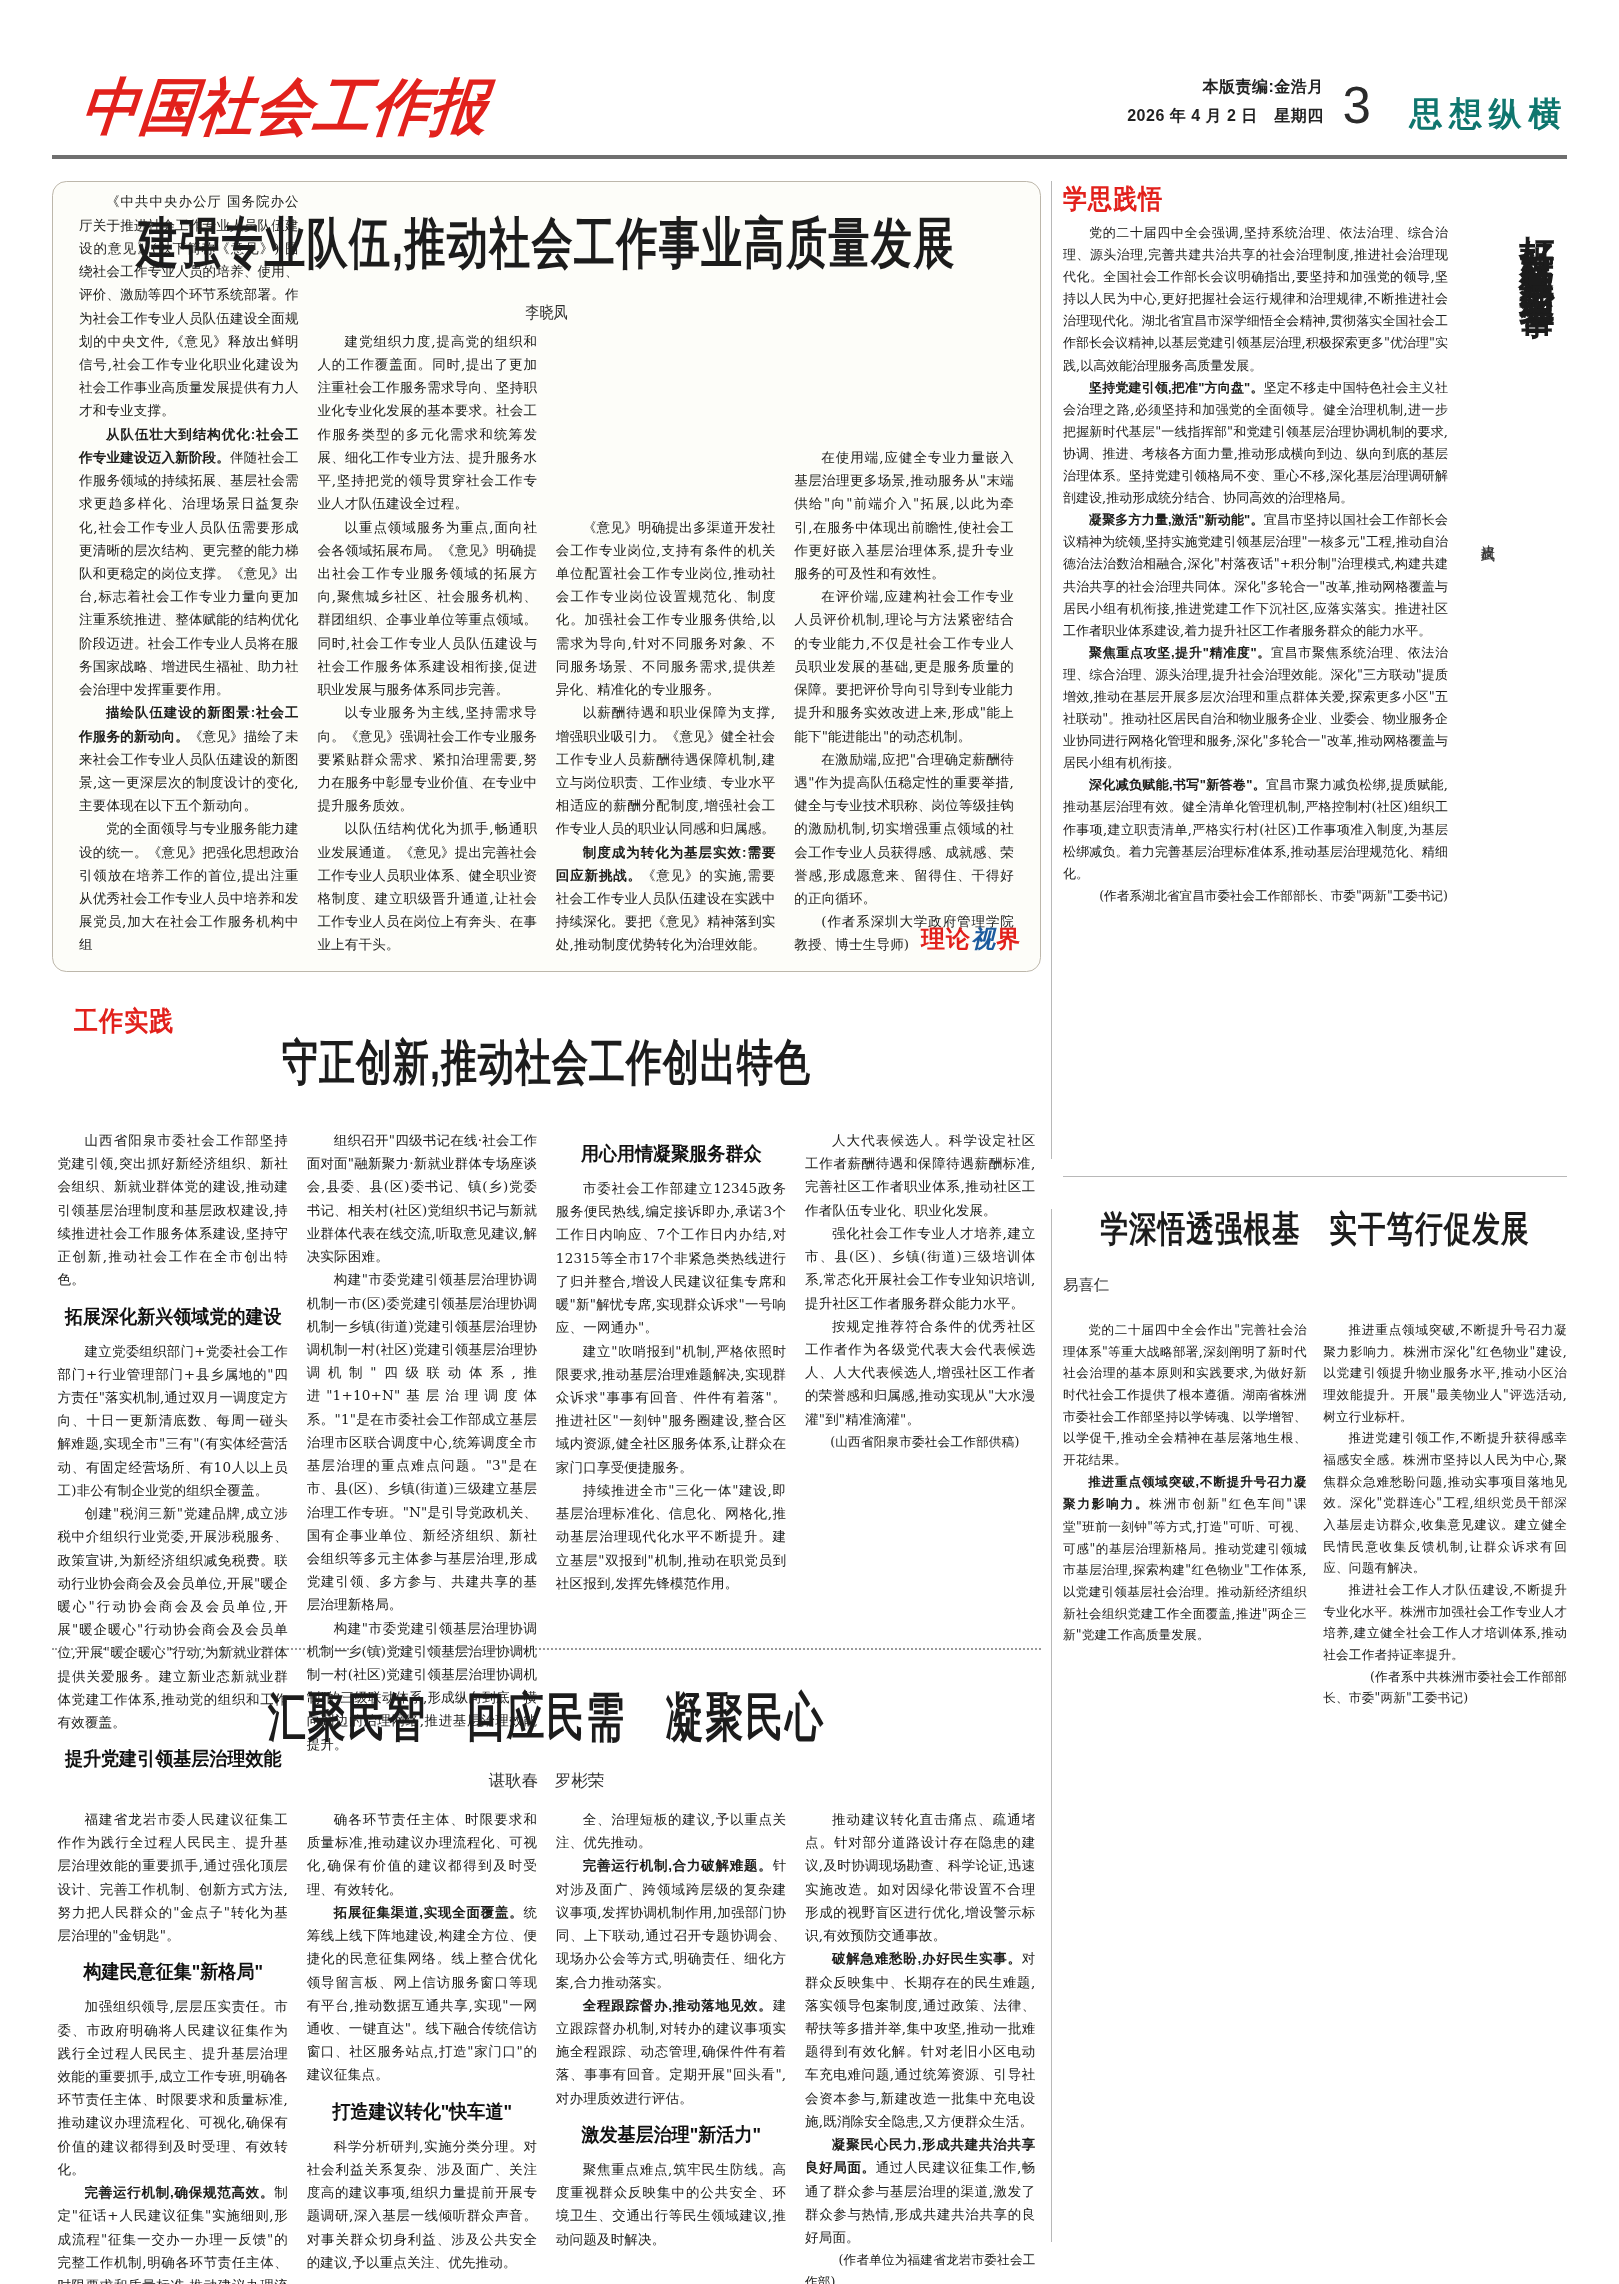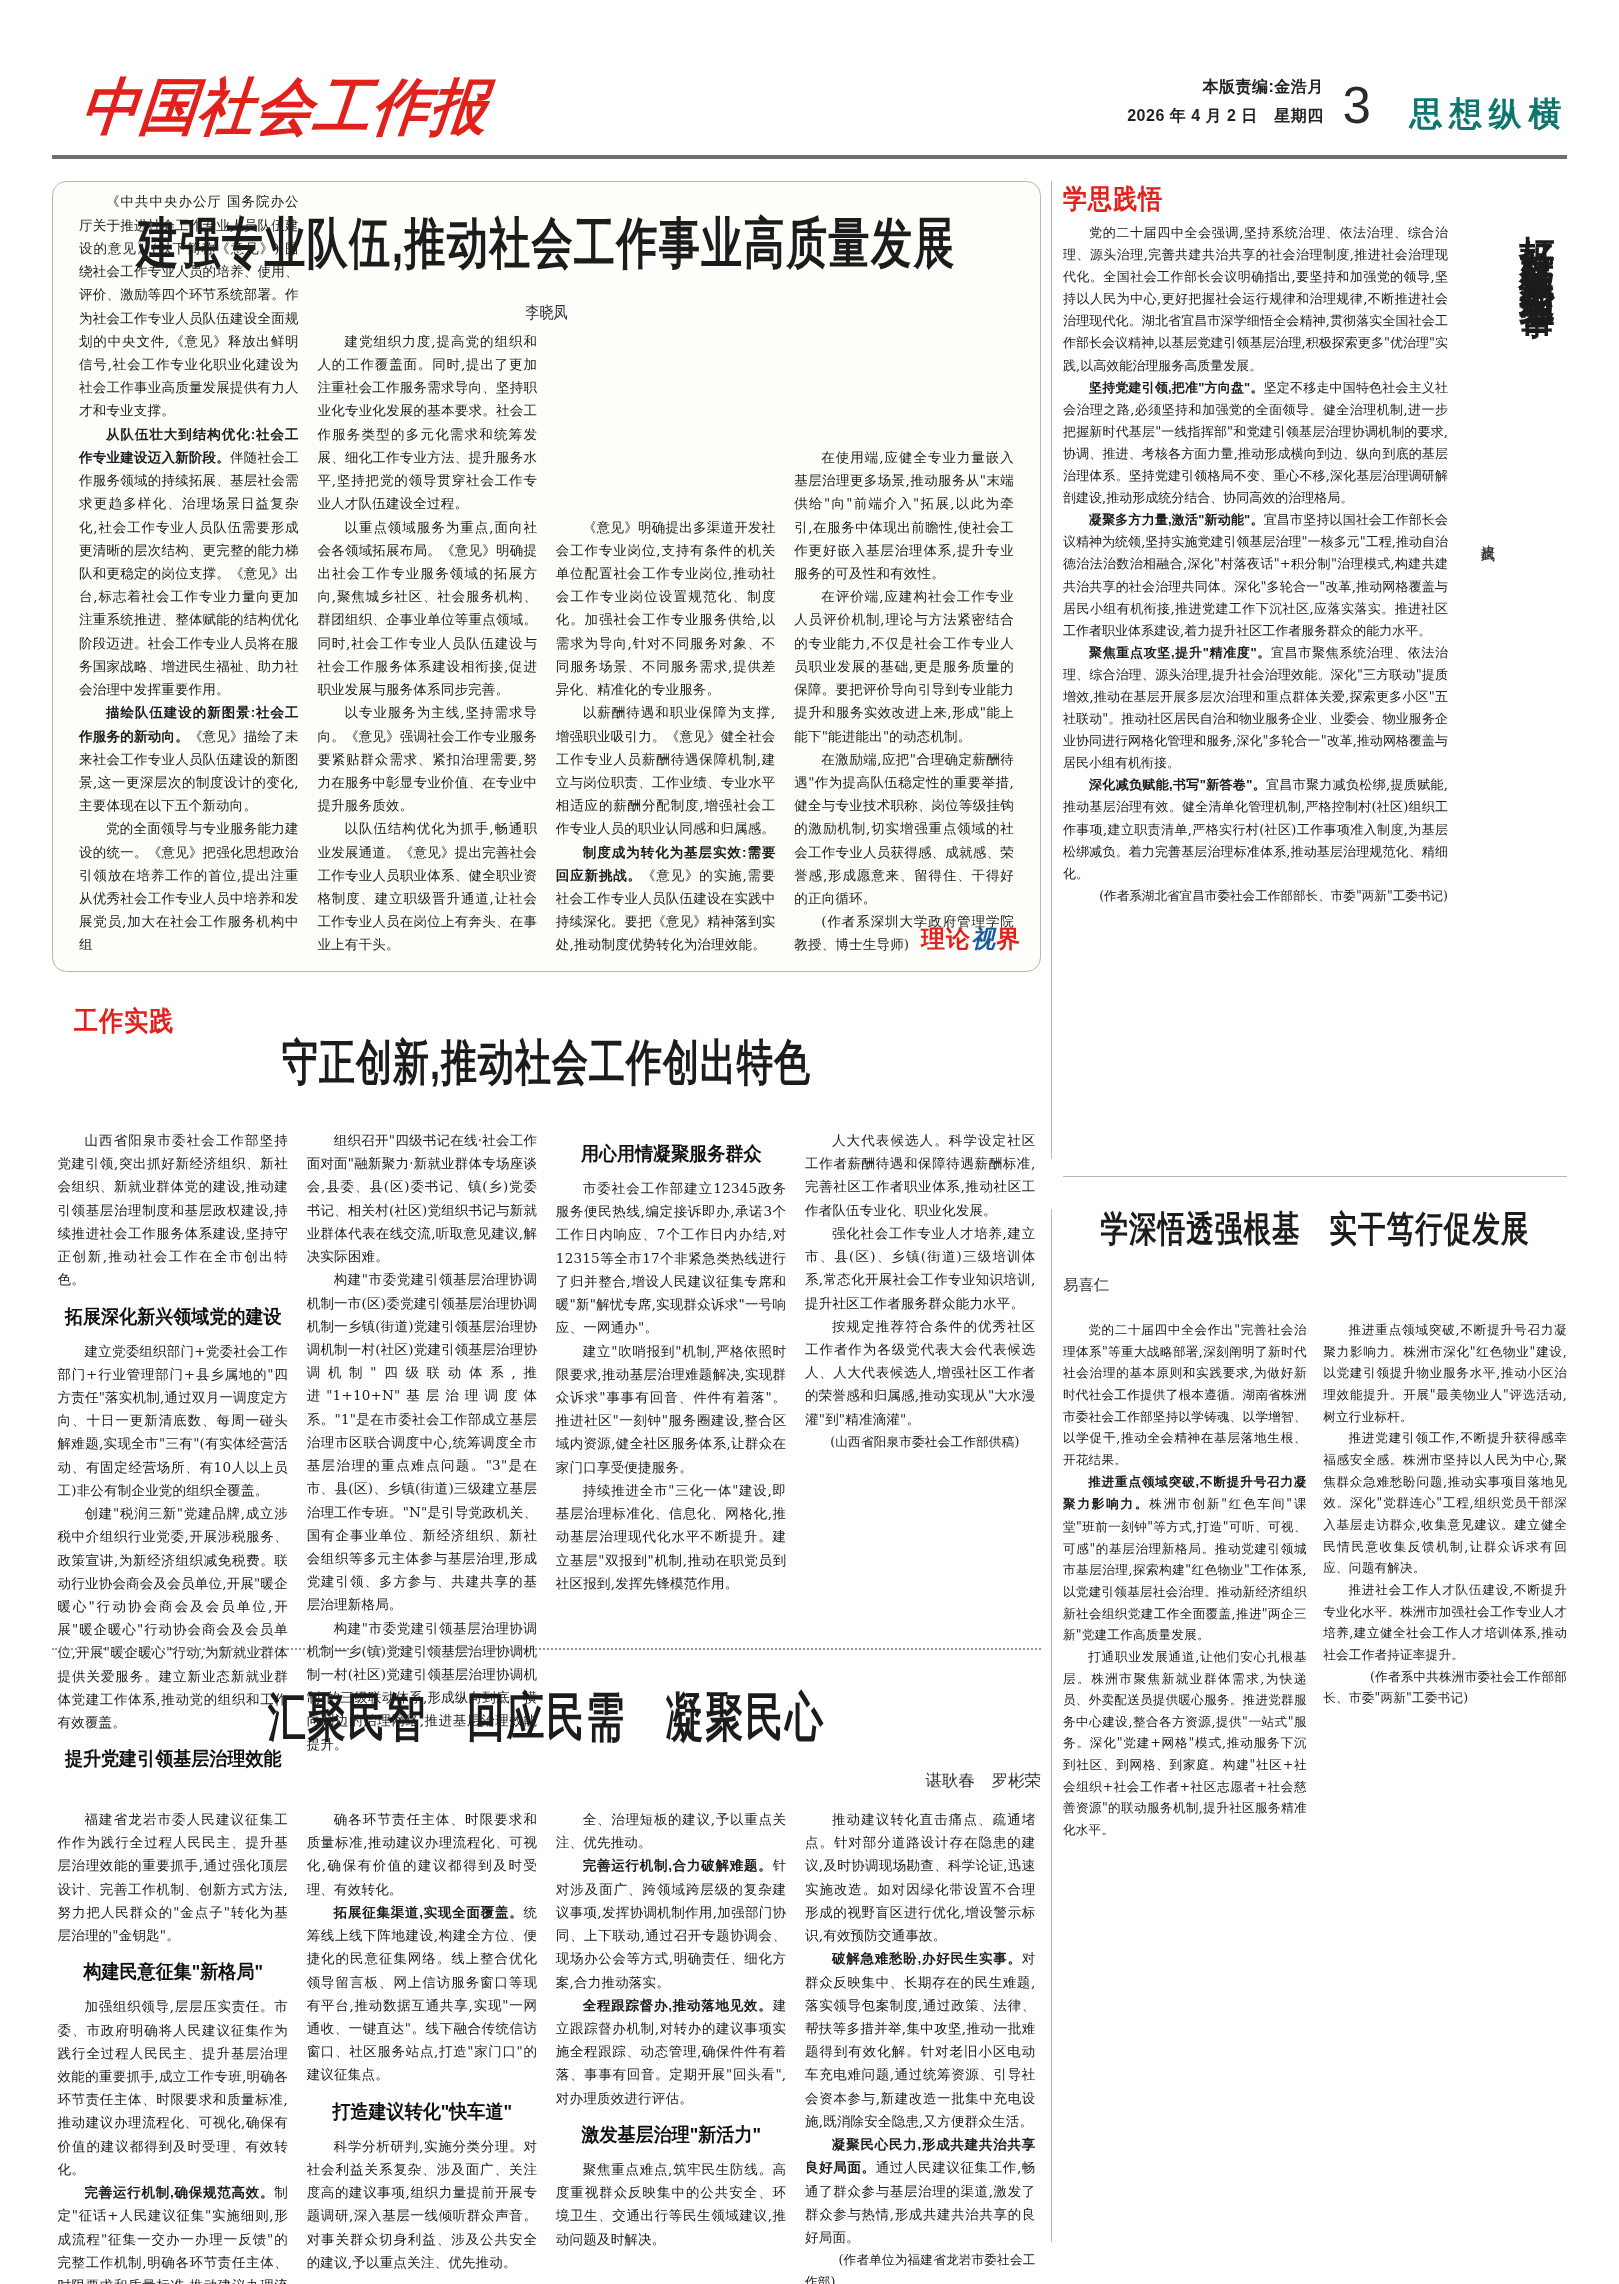--- a/index.html
+++ b/index.html
@@ -186,21 +186,21 @@
   }
   .h4-title {
     position: absolute; left: 0; top: 10px; width: 100%;
     text-align: center;
     font-family: "Liberation Sans", sans-serif;
     font-weight: 700; font-size: 42px; color: #1c1c1c; letter-spacing: 2.2px;
     transform: scaleX(.9) scaleY(1.25);
   }
   .h4-author {
     position: absolute; left: 0; top: 91px; width: 100%;
-    text-align: right; font-size: 16.5px; color: #333;
+    text-align: center; font-size: 16.5px; color: #333;
     font-family: "Liberation Sans", sans-serif;
   }
   .cols4 {
     position: absolute; left: 5.5px; top: 129px; right: 5.5px; bottom: 0;
     display: flex; gap: 18.7px;
   }
   .col4 { flex: 1; }
 
   
   .vsep {
@@ -345,21 +345,20 @@
   <div class="vsep" style="left:1051px; top:1209px; height:1033px;"></div>
 
   <div class="rail2">
     <div class="h3-title">学深悟透强根基　实干笃行促发展</div>
     <div class="h3-author">易喜仁</div>
     <div class="cols3">
       <div class="col3">
         <div class="body-txt" style="font-size:12.6px;">
           <p>党的二十届四中全会作出"完善社会治理体系"等重大战略部署,深刻阐明了新时代社会治理的基本原则和实践要求,为做好新时代社会工作提供了根本遵循。湖南省株洲市委社会工作部坚持以学铸魂、以学增智、以学促干,推动全会精神在基层落地生根、开花结果。</p>
           <p><span class="sub-inline">推进重点领域突破,不断提升号召力凝聚力影响力。</span><span>株洲市创新"红色车间"课堂"班前一刻钟"等方式,打造"可听、可视、可感"的基层治理新格局。推动党建引领城市基层治理,探索构建"红色物业"工作体系,以党建引领基层社会治理。推动新经济组织新社会组织党建工作全面覆盖,推进"两企三新"党建工作高质量发展。</span></p>
-          <p>打通职业发展通道,让他们安心扎根基层。株洲市聚焦新就业群体需求,为快递员、外卖配送员提供暖心服务。推进党群服务中心建设,整合各方资源,提供"一站式"服务。深化"党建+网格"模式,推动服务下沉到社区、到网格、到家庭。构建"社区+社会组织+社会工作者+社区志愿者+社会慈善资源"的联动服务机制,提升社区服务精准化水平。</p>
         </div>
       </div>
       <div class="col3">
         <div class="body-txt" style="font-size:12.6px;">
           <p>推进重点领域突破,不断提升号召力凝聚力影响力。株洲市深化"红色物业"建设,以党建引领提升物业服务水平,推动小区治理效能提升。开展"最美物业人"评选活动,树立行业标杆。</p>
           <p>推进党建引领工作,不断提升获得感幸福感安全感。株洲市坚持以人民为中心,聚焦群众急难愁盼问题,推动实事项目落地见效。深化"党群连心"工程,组织党员干部深入基层走访群众,收集意见建议。建立健全民情民意收集反馈机制,让群众诉求有回应、问题有解决。</p>
           <p>推进社会工作人才队伍建设,不断提升专业化水平。株洲市加强社会工作专业人才培养,建立健全社会工作人才培训体系,推动社会工作者持证率提升。</p>
           <p class="credit">(作者系中共株洲市委社会工作部部长、市委"两新"工委书记)</p>
         </div>
       </div>

